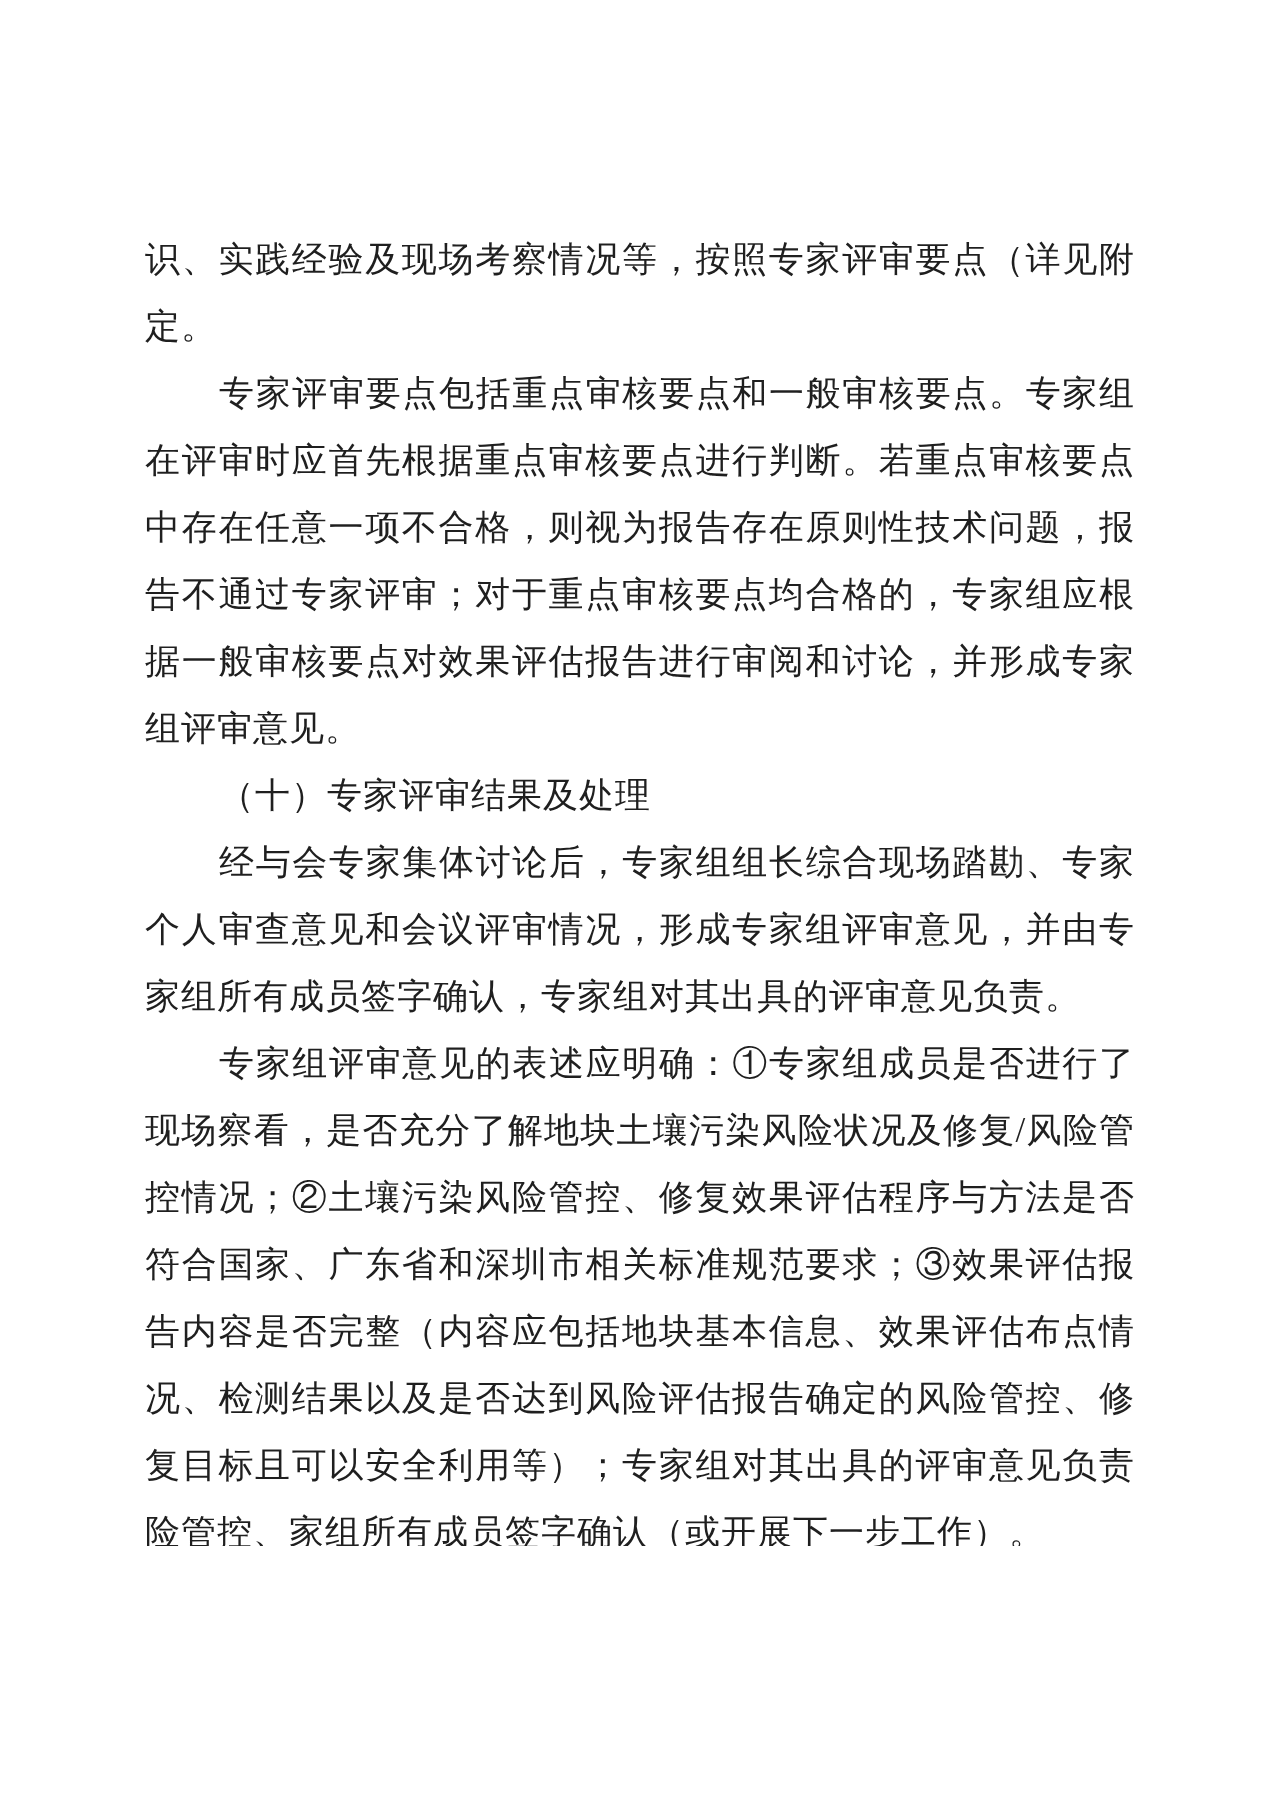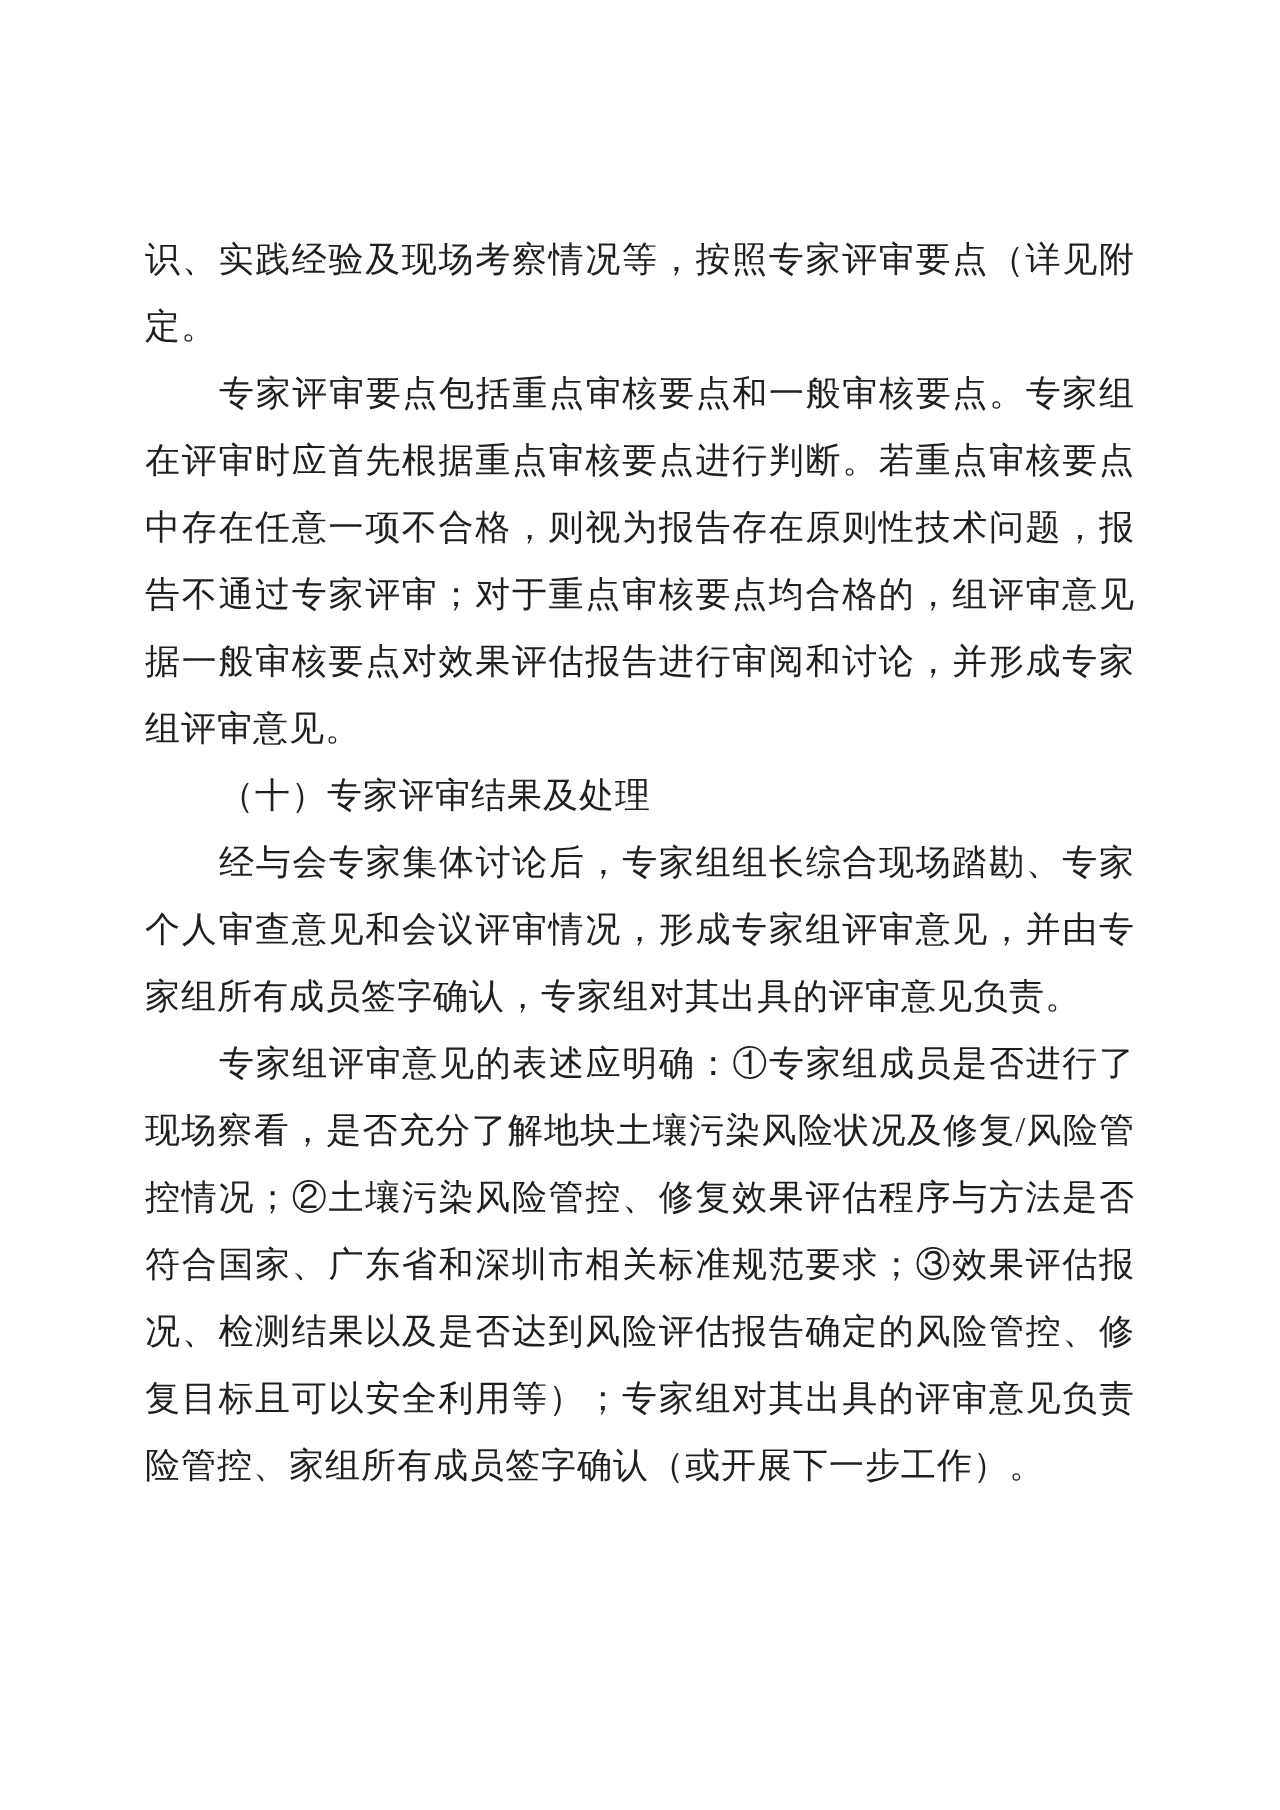--- a/index.html
+++ b/index.html
@@ -55,29 +55,30 @@
 </head>
 <body>
 
 <div class="page">
   <div class="content" id="content">
       <div class="line justify">识、实践经验及现场考察情况等，按照专家评审要点（详见附</div>
       <div class="line">定。</div>
       <div class="line indent justify">专家评审要点包括重点审核要点和一般审核要点。专家组</div>
       <div class="line justify">在评审时应首先根据重点审核要点进行判断。若重点审核要点</div>
       <div class="line justify">中存在任意一项不合格，则视为报告存在原则性技术问题，报</div>
-      <div class="line justify">告不通过专家评审；对于重点审核要点均合格的，组评审意见</div>
+      <div class="line justify">告不通过专家评审；对于重点审核要点均合格的，专家组应根</div>
       <div class="line justify">据一般审核要点对效果评估报告进行审阅和讨论，并形成专家</div>
       <div class="line">组评审意见。</div>
       <div class="line indent heading">（十）专家评审结果及处理</div>
       <div class="line indent justify">经与会专家集体讨论后，专家组组长综合现场踏勘、专家</div>
       <div class="line justify">个人审查意见和会议评审情况，形成专家组评审意见，并由专</div>
       <div class="line">家组所有成员签字确认，专家组对其出具的评审意见负责。</div>
       <div class="line indent justify">专家组评审意见的表述应明确：①专家组成员是否进行了</div>
       <div class="line justify">现场察看，是否充分了解地块土壤污染风险状况及修复/风险管</div>
       <div class="line justify">控情况；②土壤污染风险管控、修复效果评估程序与方法是否</div>
       <div class="line justify">符合国家、广东省和深圳市相关标准规范要求；③效果评估报</div>
+      <div class="line justify">告内容是否完整（内容应包括地块基本信息、效果评估布点情</div>
       <div class="line justify">况、检测结果以及是否达到风险评估报告确定的风险管控、修</div>
       <div class="line justify">复目标且可以安全利用等）；专家组对其出具的评审意见负责</div>
       <div class="line">险管控、家组所有成员签字确认（或开展下一步工作）。</div>
     </div>
   <div class="footer">— 20 —</div>
 </div>
 
 </body></html>

